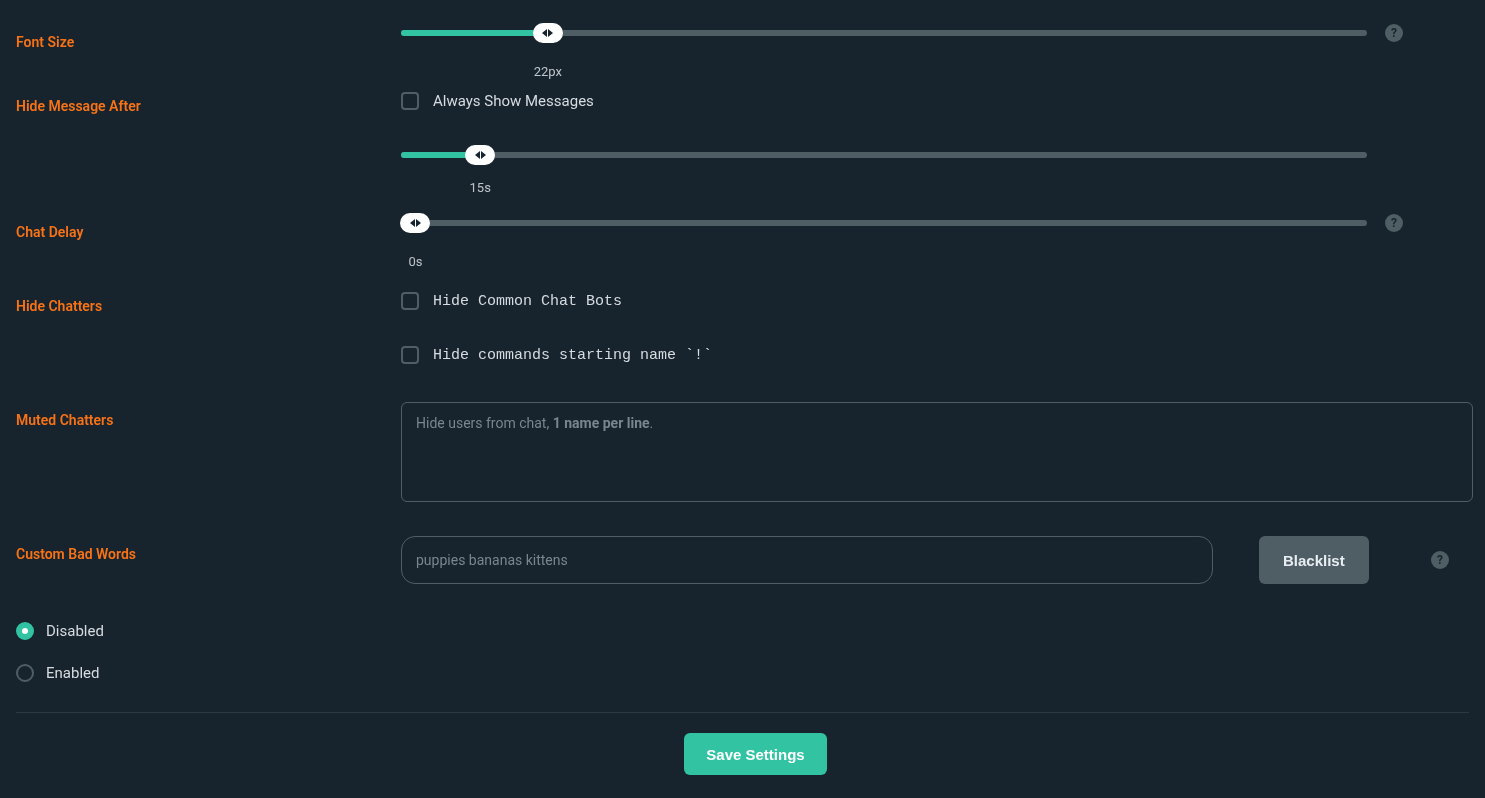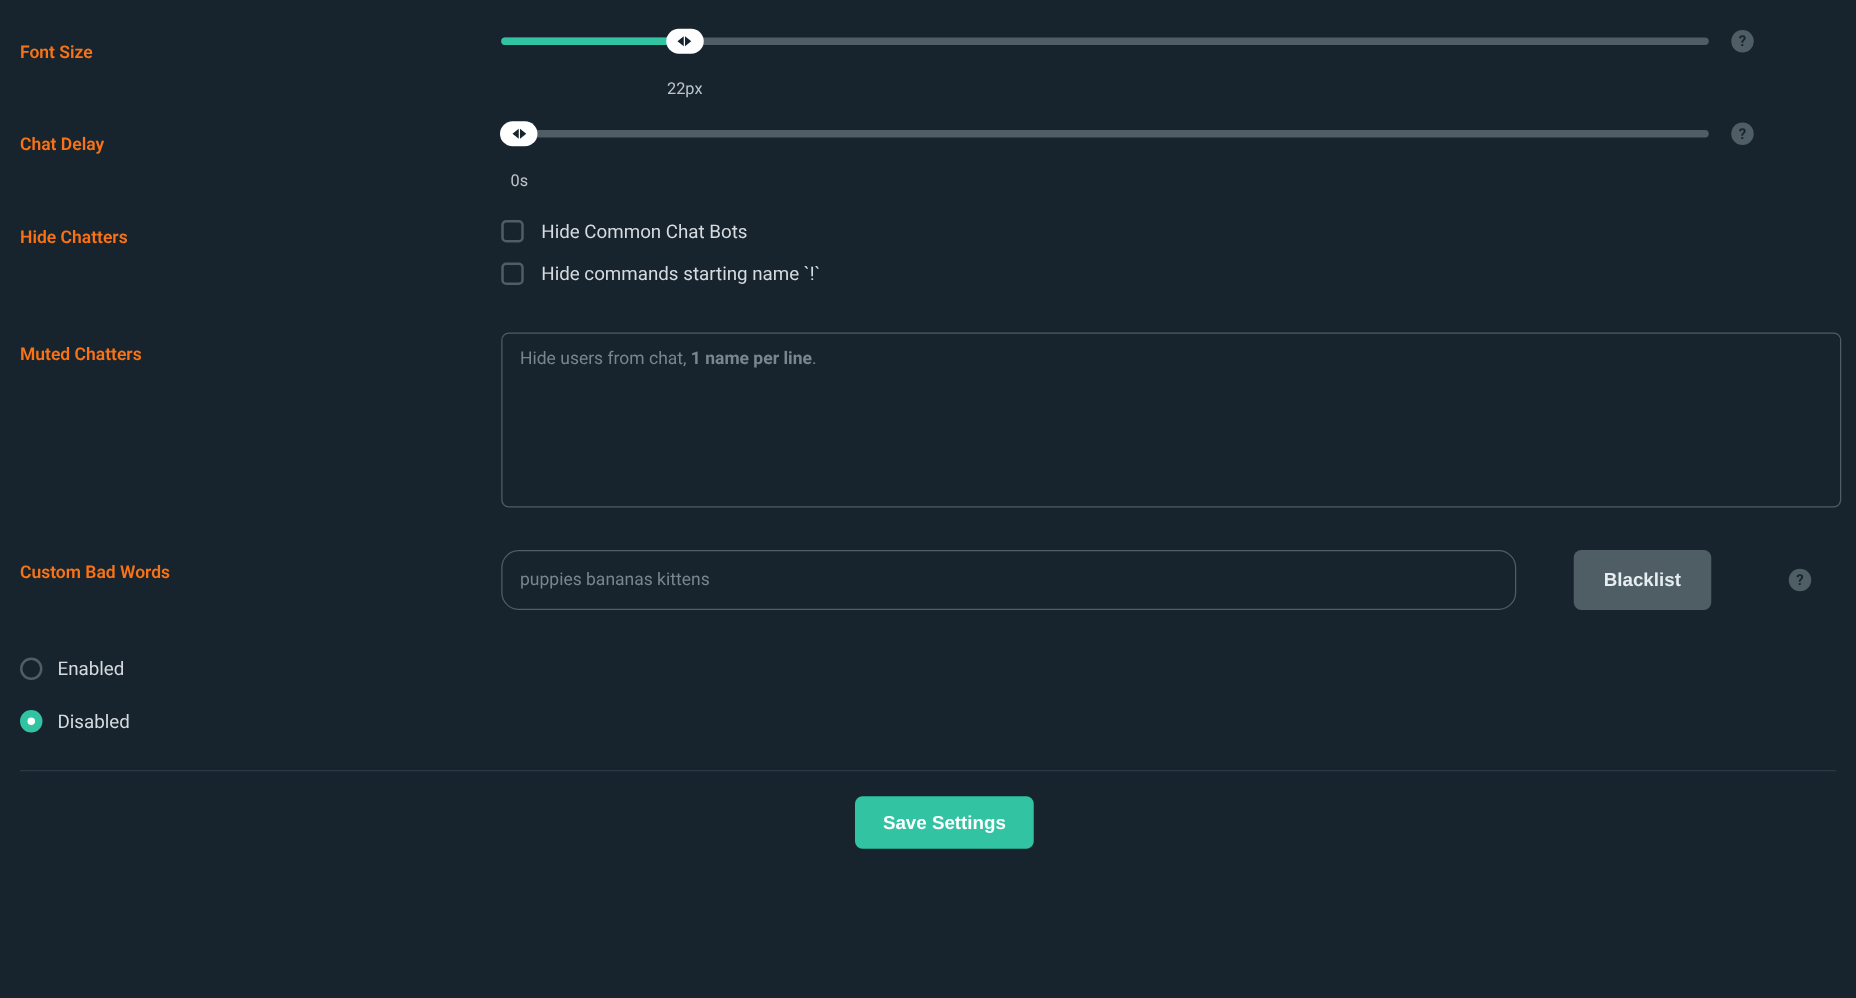--- a/index.html
+++ b/index.html
@@ -163,21 +163,21 @@
       height: 6px;
       background: #fff;
       border-radius: 50%;
     }
     .radio-label {
       font-size: 15px;
       color: #d6dbe0;
     }
     .textarea {
       width: 1072px;
-      height: 140px;
+      height: 100px;
       background: transparent;
       border: 1px solid #4f5e65;
       border-radius: 6px;
       padding: 12px 14px;
       color: #d6dbe0;
       font-family: inherit;
       font-size: 14px;
       resize: both;
     }
     .textarea::placeholder {
@@ -262,20 +262,42 @@
           </div>
         </div>
         <div class="help-icon">?</div>
       </div>
       <div class="slider-value" style="width:966px;">
         <span id="val-fontsize" style="left: 15.2%;">22px</span>
       </div>
     </div>
   </div>
 
+  <div class="row tight">
+    <div class="label-col">Hide Message After</div>
+    <div class="control-col">
+      <div class="checkbox-row">
+        <div class="checkbox"></div>
+        <div class="checkbox-label">Always Show Messages</div>
+      </div>
+      <div style="height:14px;"></div>
+      <div class="slider-wrap">
+        <div class="slider-track">
+          <div class="slider-fill" id="fill-hideafter" style="width: 8.2%;"></div>
+          <div class="slider-thumb" id="thumb-hideafter" style="left: 8.2%;">
+            <div class="triangle-left"></div>
+            <div class="triangle-right"></div>
+          </div>
+        </div>
+      </div>
+      <div class="slider-value" style="width:966px;">
+        <span id="val-hideafter" style="left: 8.2%;">15s</span>
+      </div>
+    </div>
+  </div>
 
   <div class="row">
     <div class="label-col">Chat Delay</div>
     <div class="control-col">
       <div class="with-help">
         <div class="slider-wrap">
           <div class="slider-track">
             <div class="slider-fill" id="fill-delay" style="width: 1.5%;"></div>
             <div class="slider-thumb" id="thumb-delay" style="left: 1.5%;">
               <div class="triangle-left"></div>
@@ -286,21 +308,21 @@
         <div class="help-icon">?</div>
       </div>
       <div class="slider-value" style="width:966px;">
         <span id="val-delay" style="left: 1.5%;">0s</span>
       </div>
     </div>
   </div>
 
   <div class="row">
     <div class="label-col">Hide Chatters</div>
-    <div class="control-col" style="gap:8px;">
+    <div class="control-col" style="gap:28px;font-family:Liberation Mono, monospace;">
       <div class="checkbox-row">
         <div class="checkbox"></div>
         <div class="checkbox-label">Hide Common Chat Bots</div>
       </div>
       <div class="checkbox-row">
         <div class="checkbox"></div>
         <div class="checkbox-label">Hide commands starting name `!`</div>
       </div>
     </div>
   </div>
@@ -322,27 +344,27 @@
         <button class="btn btn-secondary">Blacklist</button>
         <div style="flex:1;"></div>
         <div class="help-icon" style="margin-left:0;">?</div>
       </div>
     </div>
   </div>
 
   <div class="row">
     <div class="control-col" style="gap:16px;">
       <div class="radio-row">
+        <div class="radio checked"></div>
+        <div class="radio-label">Disabled</div>
+      </div>
+      <div class="radio-row">
         <div class="radio"></div>
         <div class="radio-label">Enabled</div>
       </div>
-      <div class="radio-row">
-        <div class="radio checked"></div>
-        <div class="radio-label">Disabled</div>
-      </div>
     </div>
   </div>
 
   <div class="divider"></div>
 
   <div class="footer">
     <button class="btn btn-primary">Save Settings</button>
   </div>
 
 </div>

